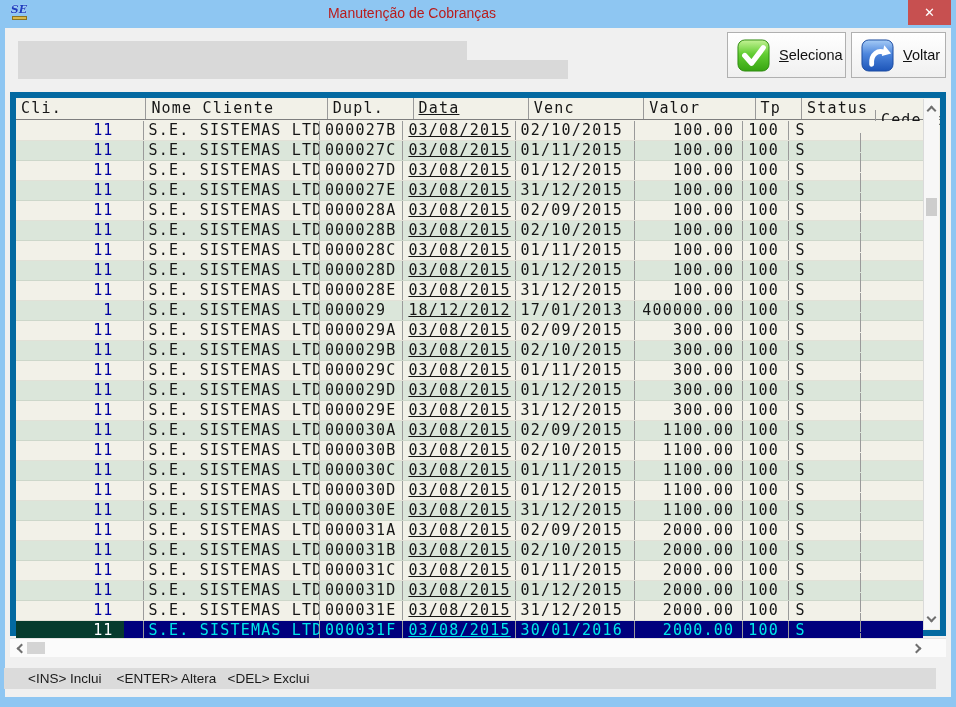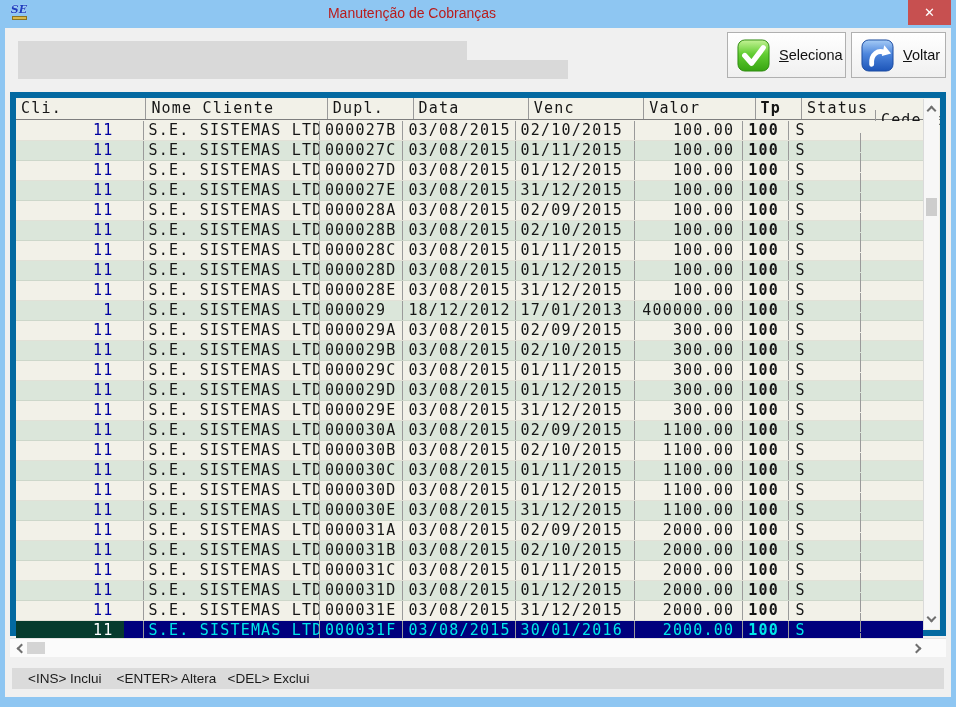--- a/index.html
+++ b/index.html
@@ -37,33 +37,33 @@
   .accel { text-decoration:underline; }
   .btn-icon { width:33px; height:33px; flex:0 0 33px; }
 
   
   .grid { position:absolute; left:10px; top:92px; width:936px; height:544px;
           background:#f2f1e8; border:6px solid #0369a1;
           font-family:"DejaVu Sans Mono", monospace; font-size:15px; letter-spacing:1.2px;
           color:#161616; }
   .thead { display:flex; height:22px; background:#f2f1e8; border-bottom:1px solid #7e7e7e; }
   .tbody { position:absolute; left:0; top:23px; right:17px; bottom:0; }
-  .trow { display:flex; height:20px; border-bottom:1px solid rgba(90,90,70,0.10);justify-content:flex-end; }
+  .trow { display:flex; height:20px; border-bottom:1px solid rgba(90,90,70,0.10); }
   .trow.odd  { background:#f2f1e8; }
   .trow.even { background:#dbe6da; }
   .cell { height:100%; overflow:hidden; white-space:nowrap; line-height:19px; }
   .cell + .cell { border-left:1px solid #9a9a9a; }
   .thead .cell { line-height:21px; padding-left:5px; }
   .c-cli    { width:112px; }
   .c-nome   { width:184px;margin-left:19px; }
   .c-dupl   { width:87px;  }
-  .c-data   { width:117px; }
+  .c-data   { width:117px;text-decoration:underline; }
   .c-venc   { width:117px; }
   .c-valor  { width:113px; }
-  .c-tp     { width:47px;font-weight:bold;  }
+  .c-tp     { width:47px;  }
   .c-status { width:75px;  }
   .c-cedent { width:66px;margin-top:12px;  }
   .tbody .cell { padding-left:5px; }
   .tbody .c-cli   { text-align:right; padding-right:10px; padding-left:0; color:#0000a0; }
   .tbody .c-valor { text-align:right; padding-right:8px;  padding-left:0;margin-left:7px; }
   .tbody .c-status{ padding-left:7px; }
   .trow.selected { background:#00007d; border-bottom:none; }
   .trow.selected .cell { color:#00e8e8; }
   .trow.selected .c-cli { background:#063b2e; color:#ffffff; }
 
@@ -75,23 +75,23 @@
           border-left:2px solid #6f6f6f; border-bottom:2px solid #6f6f6f; }
   .chev-up    { left:4px; top:8px;    transform:rotate(135deg); }
   .chev-down  { left:4px; bottom:8px; transform:rotate(-45deg); }
   .hscroll { position:absolute; left:10px; top:638px; width:936px; height:19px;
              background:#fbfbfb; border-top:1px solid #e4e4e4; }
   .chev-left  { left:8px;  top:6px; transform:rotate(45deg); }
   .chev-right { right:26px; top:6px; transform:rotate(225deg); }
   .hthumb { position:absolute; left:17px; top:3px; width:18px; height:12px; background:#d4d4d4; }
 
   
-  .statusbar { position:absolute; left:12px; top:668px; width:932px; height:21px;
+  .statusbar { position:absolute; left:4px; top:668px; width:932px; height:21px;
                background:#dbdbdb; font-size:13.5px; line-height:21px; color:#1a1a1a;
-               padding-left:16px; white-space:pre; }
+               padding-left:24px; white-space:pre; }
 </style>
 </head>
 <body>
 
 <div class="window">
 
   <div class="titlebar">
     <div class="app-icon">
       <span class="se">SE</span>
       <span class="bar"></span>

